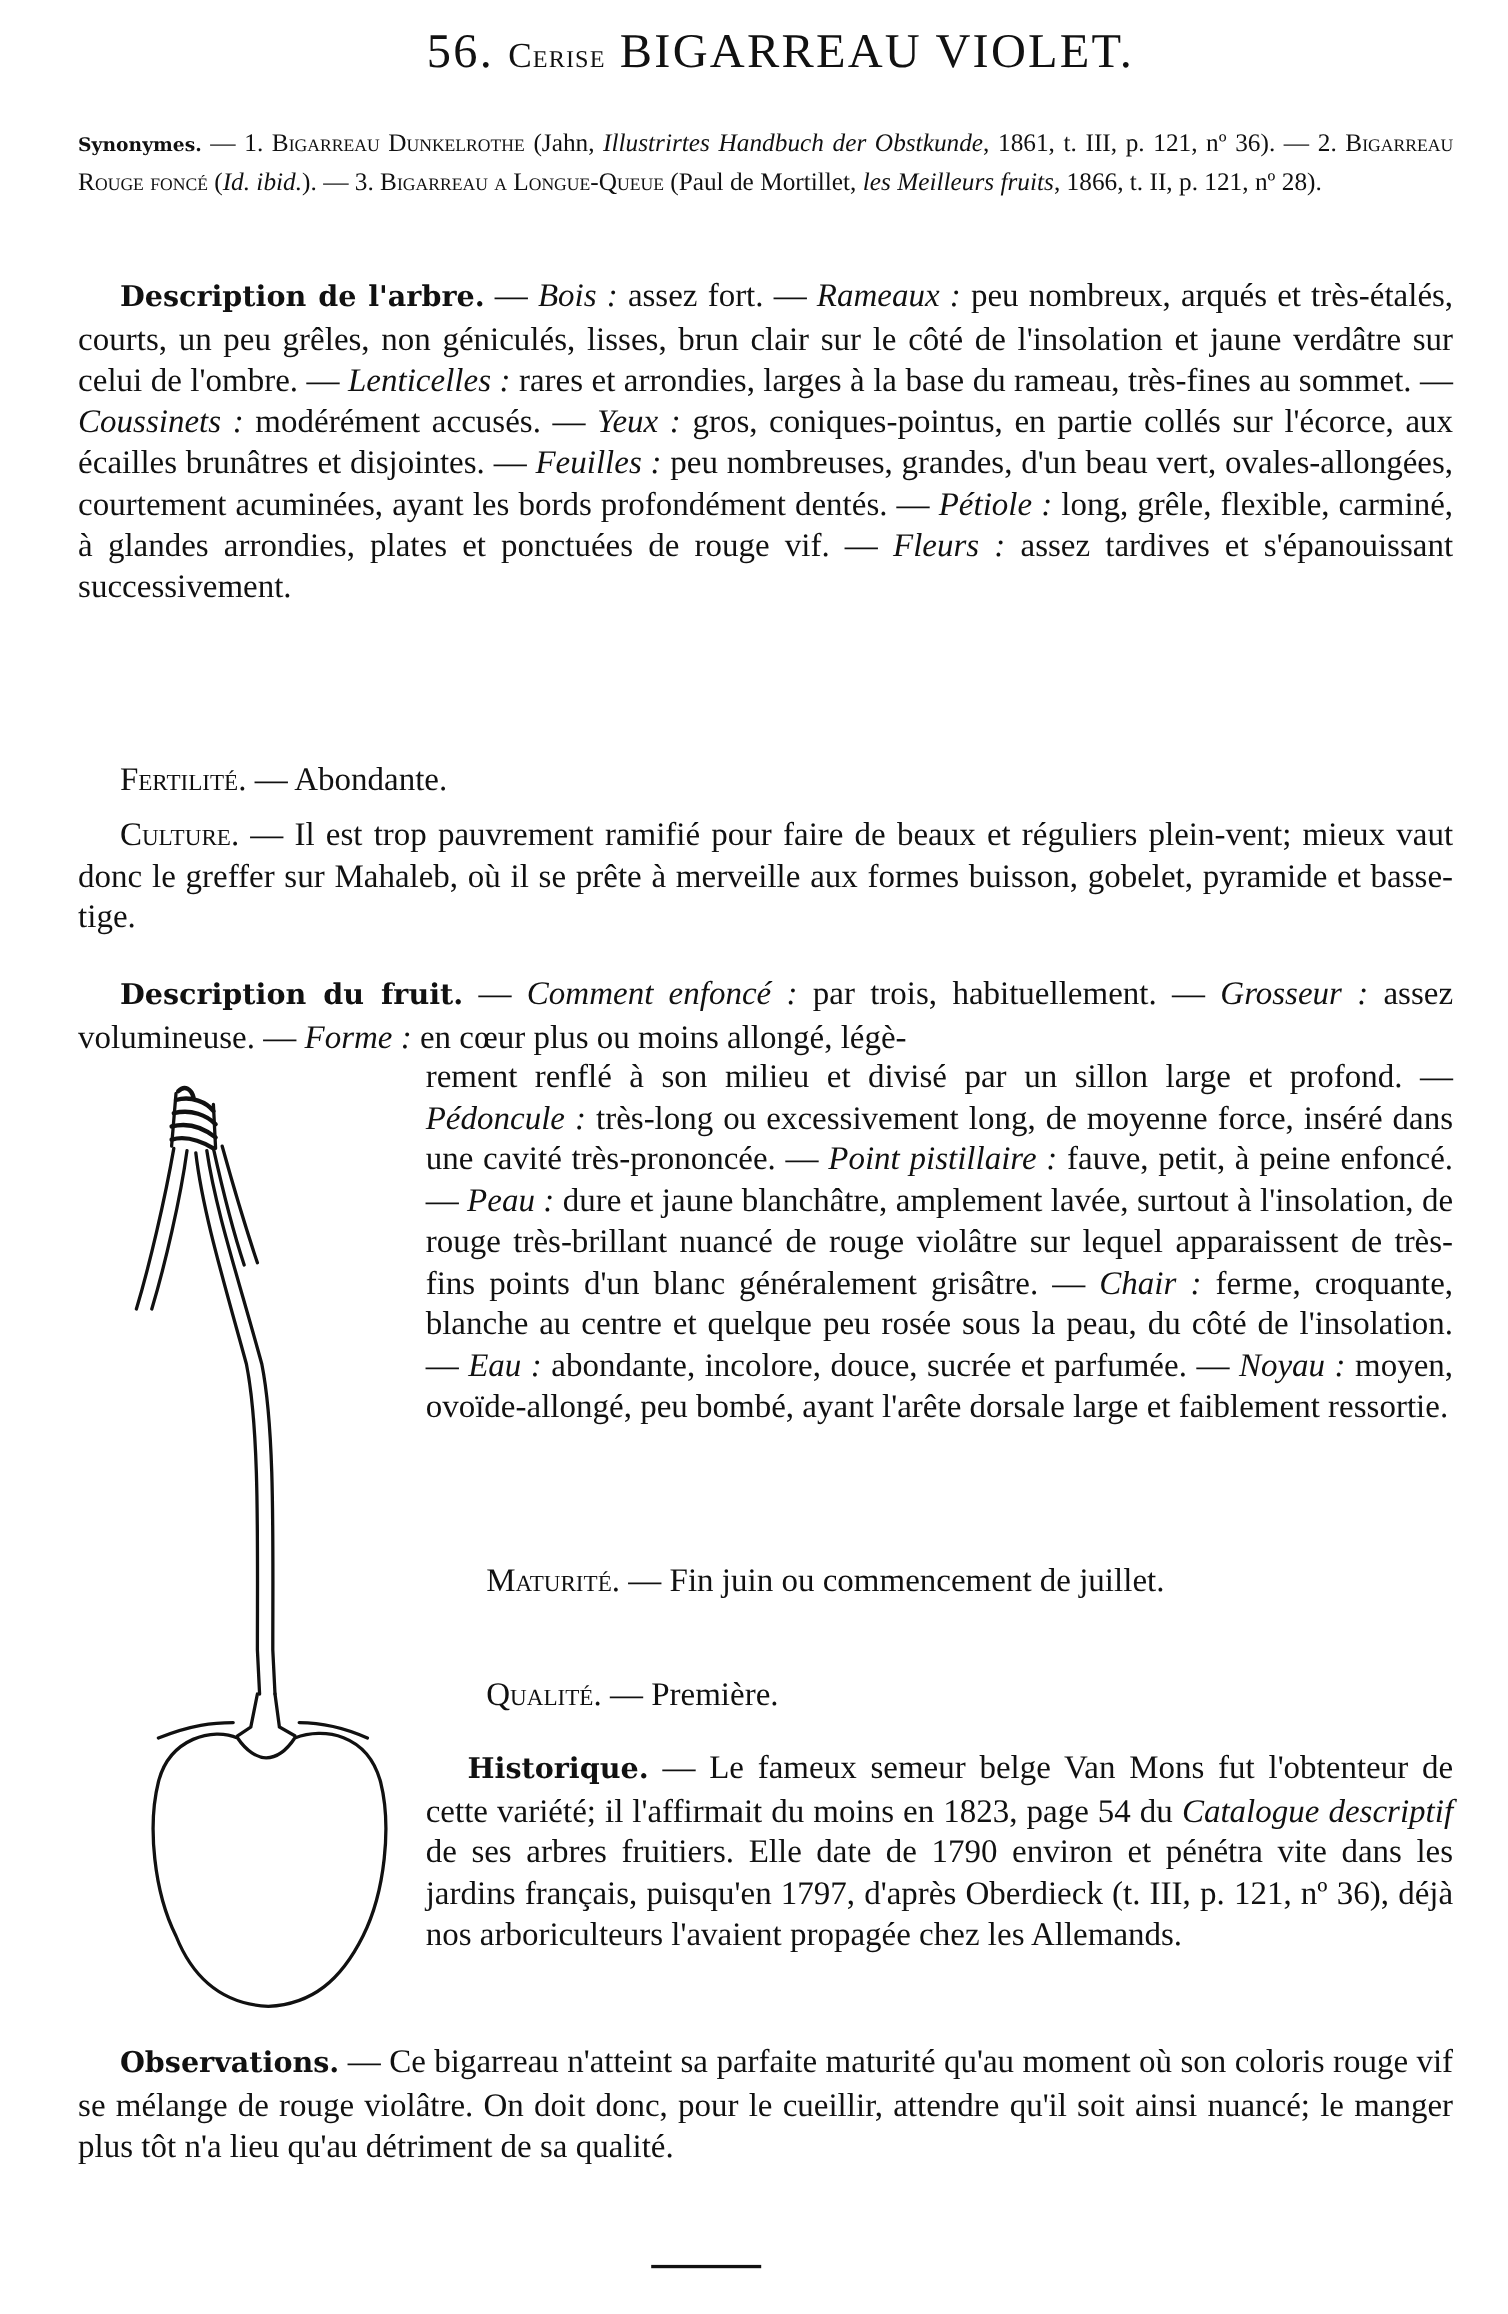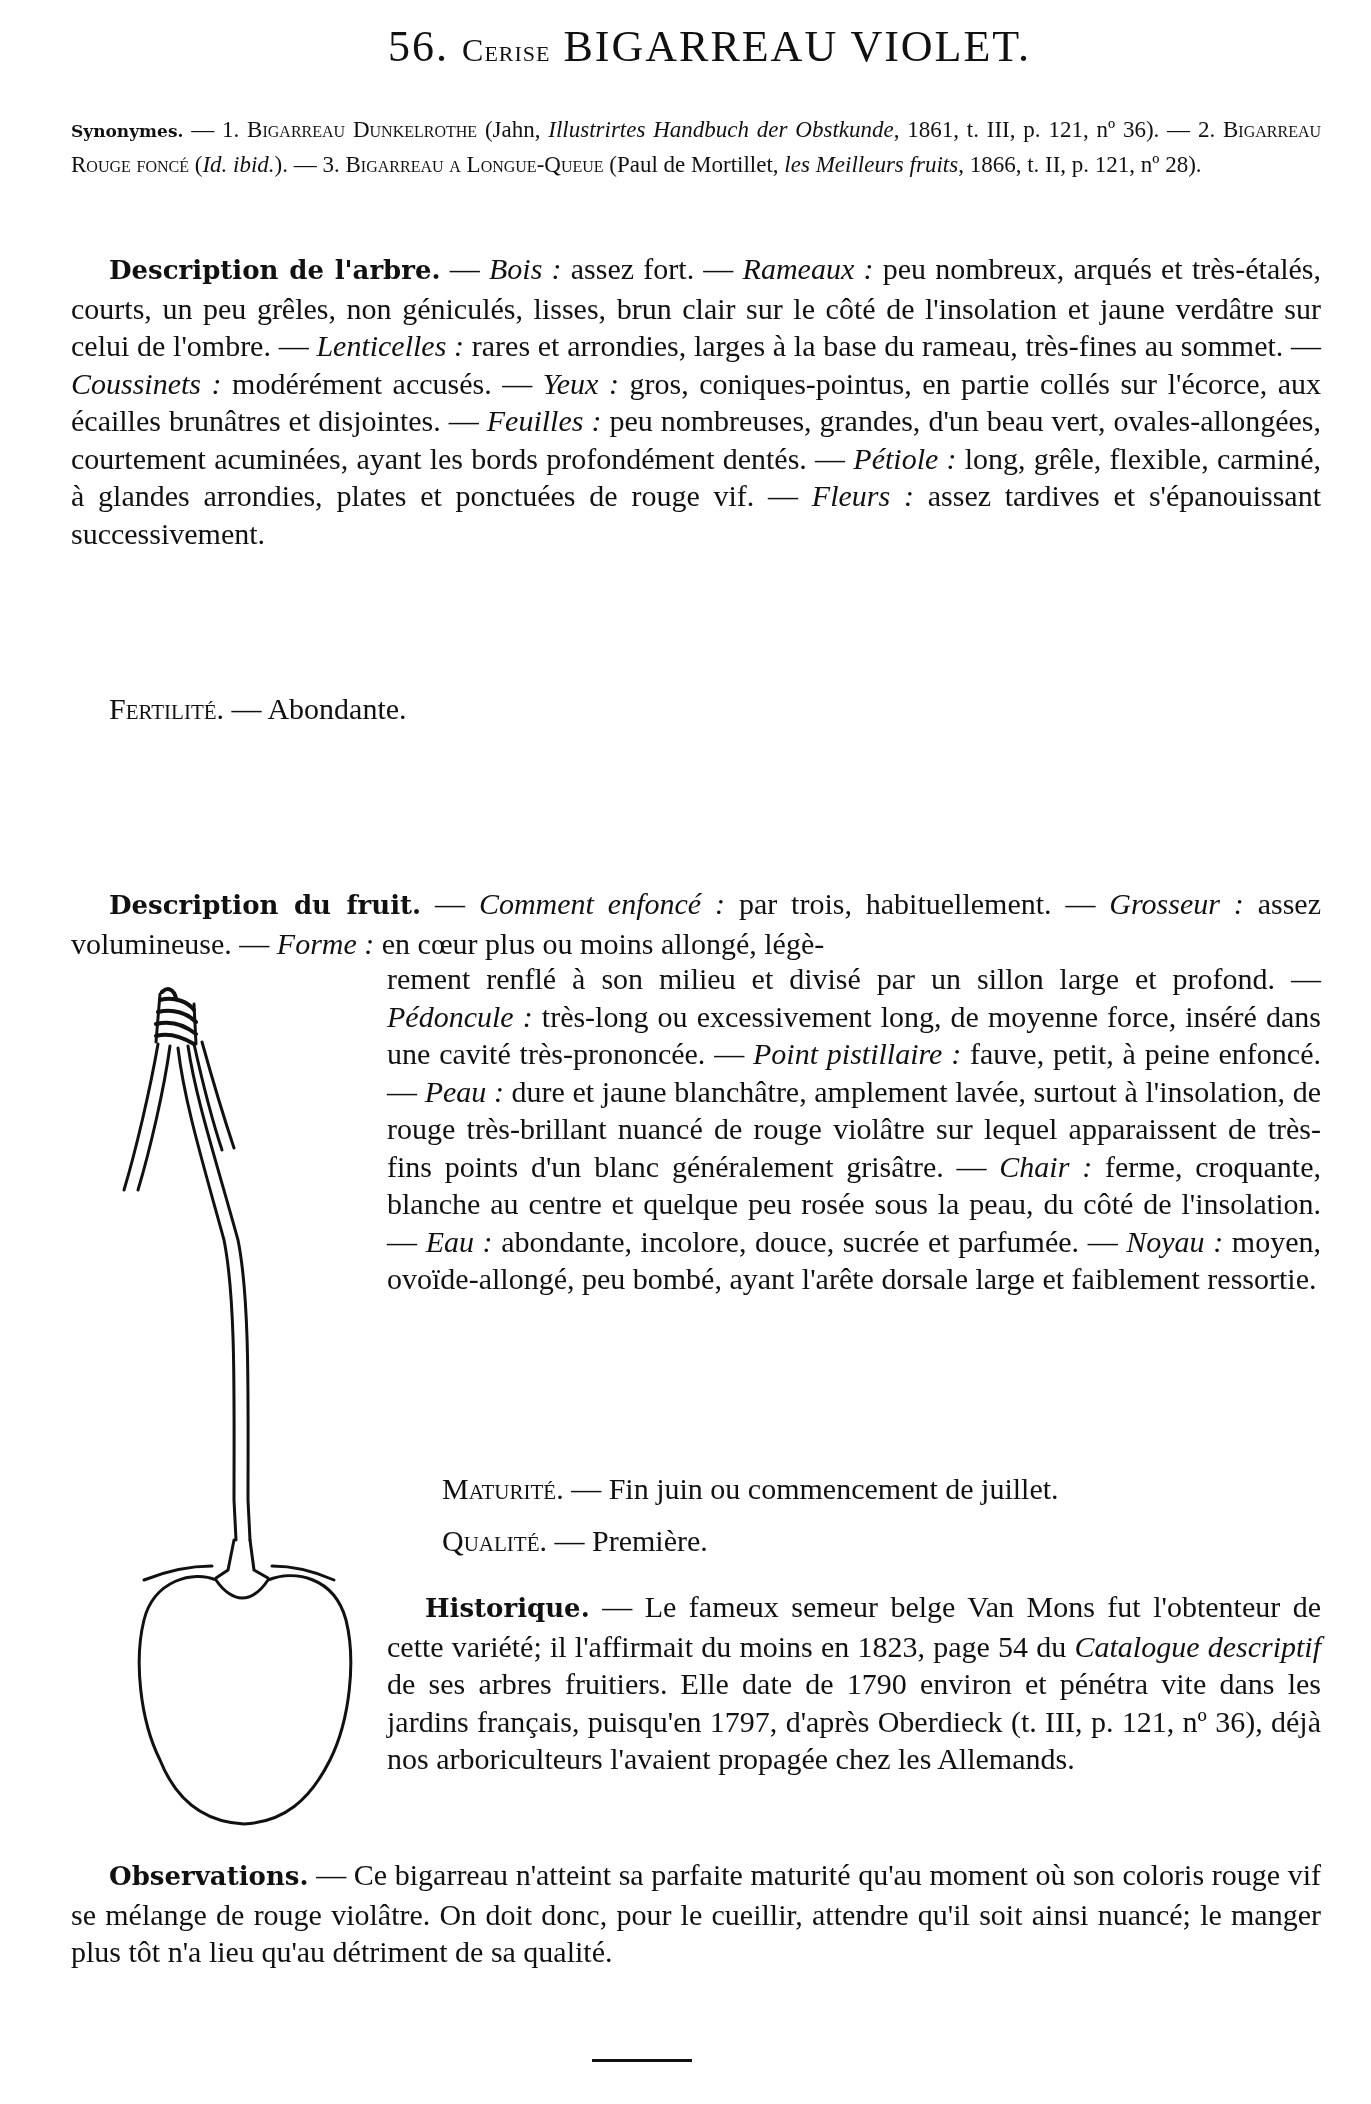--- a/index.html
+++ b/index.html
@@ -19,21 +19,21 @@
   .sc { font-variant: small-caps; }
   i { font-style: italic; }
   .syn { left: 47px; top: 113px; width: 1250px; font-size: 23px; line-height: 33px; }
   .syn .bold { font-size: 17px; }
   .indent { text-indent: 38px; }
   .arbre { left: 47px; top: 250px; width: 1250px; }
   .fert { left: 85px; top: 690px; width: 1210px; }
   .cult { left: 47px; top: 740px; width: 1250px; }
   .fruit1 { left: 47px; top: 885px; width: 1250px; }
   .fruit2 { left: 363px; top: 960px; width: 934px; }
-  .matur { left: 418px; top: 1470px; width: 880px; }
+  .matur { left: 418px; top: 1418px; width: 880px; }
   .qual { left: 418px; top: 1522px; width: 880px; }
   .hist { left: 363px; top: 1588px; width: 934px; }
   .obs { left: 47px; top: 1856px; width: 1250px; }
   .rule {
     position: absolute; left: 568px; top: 2059px; width: 100px; height: 3px; background: #111;
   }
   .cherry { position: absolute; left: 60px; top: 980px; width: 320px; height: 860px; }
 </style>
 </head>
 <body>
@@ -51,20 +51,23 @@
   </div>
 
   <div class="block arbre indent">
     <span class="bold">Description de l'arbre.</span><span> — </span><i>Bois :</i><span> assez fort. — </span><i>Rameaux :</i><span> peu nombreux, arqués et très-étalés, courts, un peu grêles, non géniculés, lisses, brun clair sur le côté de l'insolation et jaune verdâtre sur celui de l'ombre. — </span><i>Lenticelles :</i><span> rares et arrondies, larges à la base du rameau, très-fines au sommet. — </span><i>Coussinets :</i><span> modérément accusés. — </span><i>Yeux :</i><span> gros, coniques-pointus, en partie collés sur l'écorce, aux écailles brunâtres et disjointes. — </span><i>Feuilles :</i><span> peu nombreuses, grandes, d'un beau vert, ovales-allongées, courtement acuminées, ayant les bords profondément dentés. — </span><i>Pétiole :</i><span> long, grêle, flexible, carminé, à glandes arrondies, plates et ponctuées de rouge vif. — </span><i>Fleurs :</i><span> assez tardives et s'épanouissant successivement.</span>
   </div>
 
   <div class="block fert">
     <span class="sc">Fertilité.</span><span> — Abondante.</span>
   </div>
 
+  <div class="block cult indent">
+    <span class="sc">Culture.</span><span> — Il est trop pauvrement ramifié pour faire de beaux et réguliers plein-vent; mieux vaut donc le greffer sur Mahaleb, où il se prête à merveille aux formes buisson, gobelet, pyramide et basse-tige.</span>
+  </div>
 
   <div class="block fruit1 indent">
     <span class="bold">Description du fruit.</span><span> — </span><i>Comment enfoncé :</i><span> par trois, habituellement. — </span><i>Grosseur :</i><span> assez volumineuse. — </span><i>Forme :</i><span> en cœur plus ou moins allongé, légè-</span>
   </div>
 
   <div class="block fruit2">
     <span>rement renflé à son milieu et divisé par un sillon large et profond. — </span><i>Pédoncule :</i><span> très-long ou excessivement long, de moyenne force, inséré dans une cavité très-prononcée. — </span><i>Point pistillaire :</i><span> fauve, petit, à peine enfoncé. — </span><i>Peau :</i><span> dure et jaune blanchâtre, amplement lavée, surtout à l'insolation, de rouge très-brillant nuancé de rouge violâtre sur lequel apparaissent de très-fins points d'un blanc généralement grisâtre. — </span><i>Chair :</i><span> ferme, croquante, blanche au centre et quelque peu rosée sous la peau, du côté de l'insolation. — </span><i>Eau :</i><span> abondante, incolore, douce, sucrée et parfumée. — </span><i>Noyau :</i><span> moyen, ovoïde-allongé, peu bombé, ayant l'arête dorsale large et faiblement ressortie.</span>
   </div>
 
   <div class="block matur">

